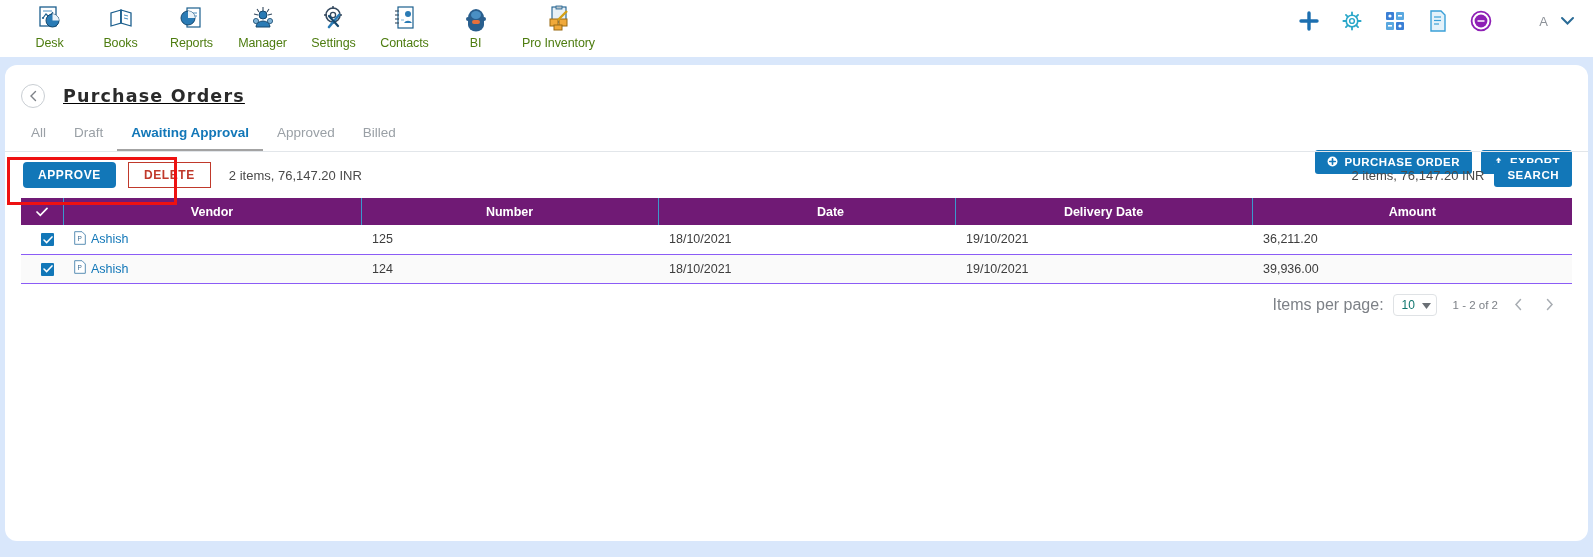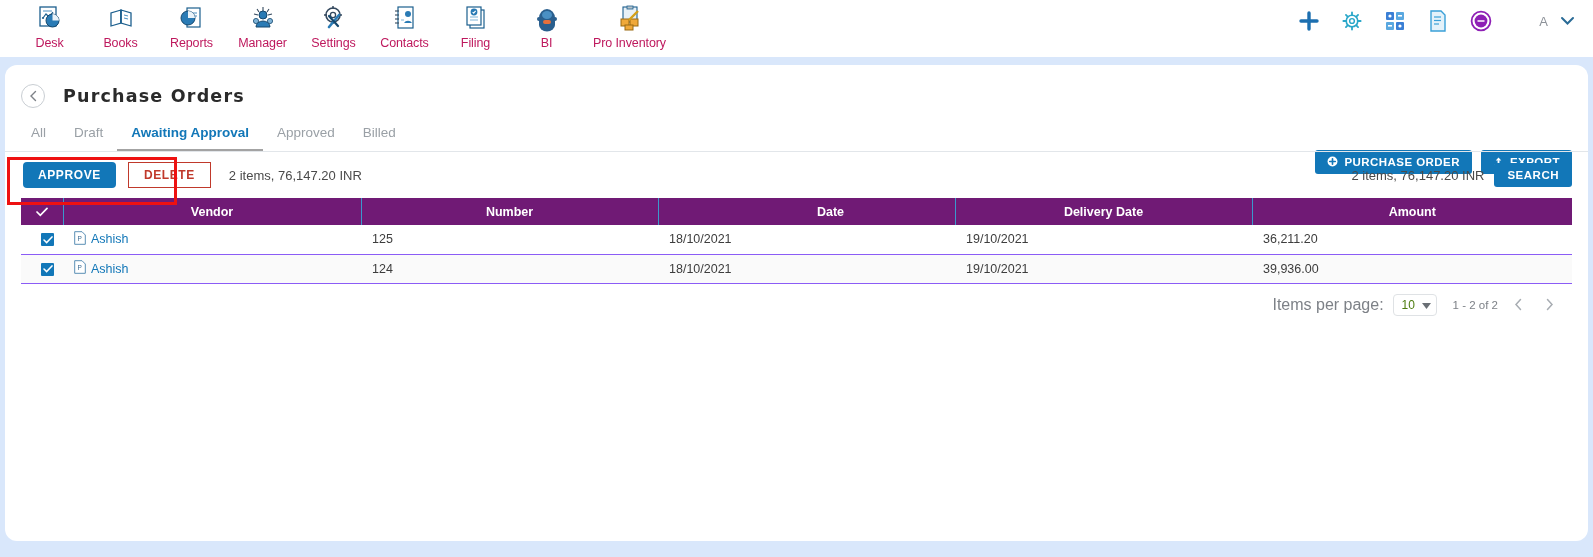--- a/index.html
+++ b/index.html
@@ -30,21 +30,21 @@
     cursor: pointer;
     text-decoration: none;
   }
   .app-item.wide { width: 95px; }
   .app-icon {
     width: 30px; height: 30px;
     display: flex; align-items: center; justify-content: center;
   }
   .app-label {
     font-size: 12.5px;
-    color: #be185d;
+    color: #4d7c0f;
     margin-top: 3px;
     white-space: nowrap;
     letter-spacing: -0.1px;
   }
 
   .topbar-right {
     position: absolute;
     right: 8px; top: 8px;
     display: flex;
     align-items: center;
@@ -66,20 +66,21 @@
     width: 1583px; height: 476px;
     background: #ffffff;
     border-radius: 12px;
   }
 
   .page-head {
     display: flex;
     align-items: center;
     padding: 18px 0 0 16px;
     height: 44px;
+    text-decoration: underline;
   }
   .back-btn {
     width: 24px; height: 24px;
     border: 1px solid #c9ced3;
     border-radius: 50%;
     display: flex; align-items: center; justify-content: center;
     cursor: pointer;
     background: #fff;
   }
   .page-title {
@@ -271,21 +272,21 @@
   }
   .ipp-label { font-size: 16px; color: #7d8187; }
   .ipp-select {
     border: 1px solid #dfe2e5;
     border-radius: 4px;
     height: 22px;
     min-width: 44px;
     display: flex; align-items: center; justify-content: space-between;
     padding: 0 5px 0 8px;
     font-size: 12px;
-    color: #4d7c0f;
+    color: #0f766e;
     cursor: pointer;
     background: #fff;
     gap: 6px;
   }
   .range-label { font-size: 11.5px; color: #7d8187; margin-left: 7px; }
   .pg-arrow {
     width: 22px; height: 22px;
     display: flex; align-items: center; justify-content: center;
     cursor: pointer;
   }
@@ -380,35 +381,20 @@
             <line x1="4" y1="19" x2="8" y2="19"></line>
         </g>
         <circle cx="17" cy="10" r="3" fill="#2a7bb5"></circle>
         <path d="M13 19 A4.5 4 0 0 1 21 19 Z" fill="#2a7bb5"></path>
         <line x1="10" y1="16" x2="13" y2="16" stroke="#7fb4d8" stroke-width="1"></line>
       </svg>
     </span>
     <span class="app-label">Contacts</span>
   </div>
 
-  <div class="app-item">
-    <span class="app-icon">
-      <svg width="28" height="28" viewBox="0 0 28 28">
-        <rect x="8" y="6" width="14" height="18" fill="#fff" stroke="#1c5f8e" stroke-width="1.2"></rect>
-        <rect x="5" y="3" width="14" height="18" fill="#fff" stroke="#1c5f8e" stroke-width="1.2"></rect>
-        <circle cx="12" cy="8" r="3.4" fill="#2a7bb5"></circle>
-        <path d="M10.6 8 L11.7 9.2 L13.6 6.8" stroke="#fff" stroke-width="1.1" fill="none"></path>
-        <g stroke="#7fb4d8" stroke-width="1">
-          <line x1="8" y1="13" x2="16" y2="13"></line>
-            <line x1="8" y1="16" x2="16" y2="16"></line>
-        </g>
-      </svg>
-    </span>
-    <span class="app-label">Filing</span>
-  </div>
 
   <div class="app-item">
     <span class="app-icon">
       <svg width="28" height="28" viewBox="0 0 28 28">
         <path d="M6 14 A8 9 0 0 1 22 14 L22 21 A5 4 0 0 1 6 21 Z" fill="#2a5f8e"></path>
         <ellipse cx="14" cy="11" rx="5" ry="4" fill="#4a90c4"></ellipse>
         <rect x="10" y="16" width="8" height="4" rx="2" fill="#e8703a"></rect>
         <circle cx="6" cy="15" r="2" fill="#2a5f8e"></circle>
           <circle cx="22" cy="15" r="2" fill="#2a5f8e"></circle>
       </svg>

